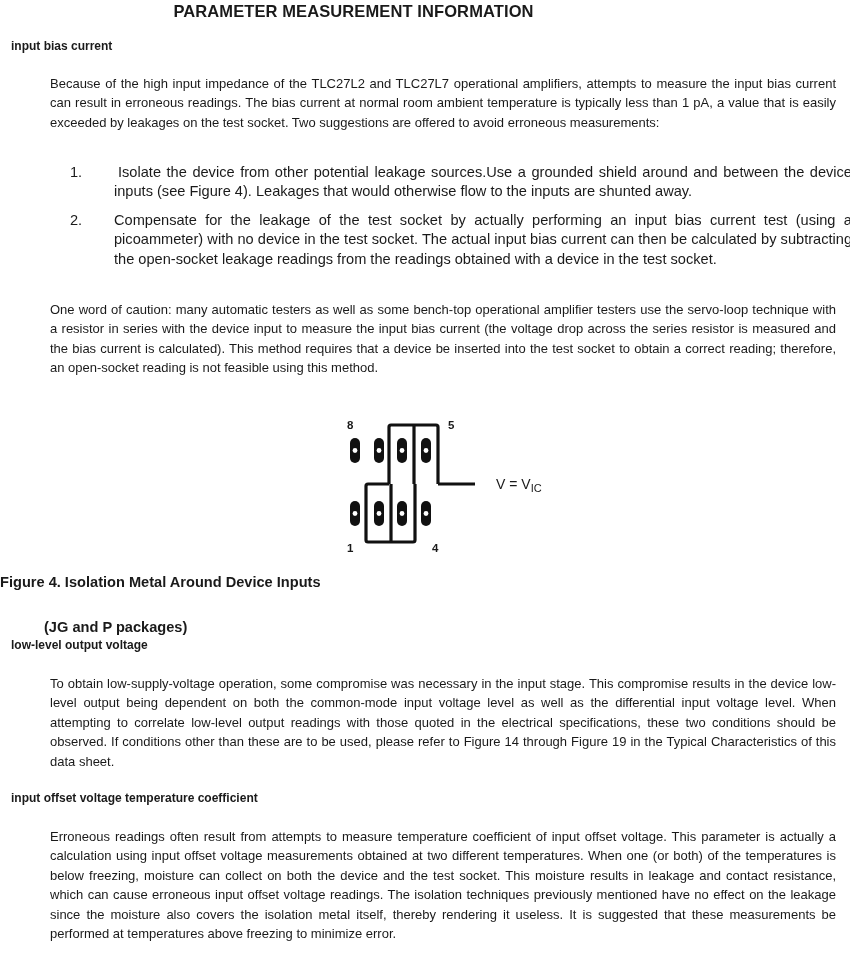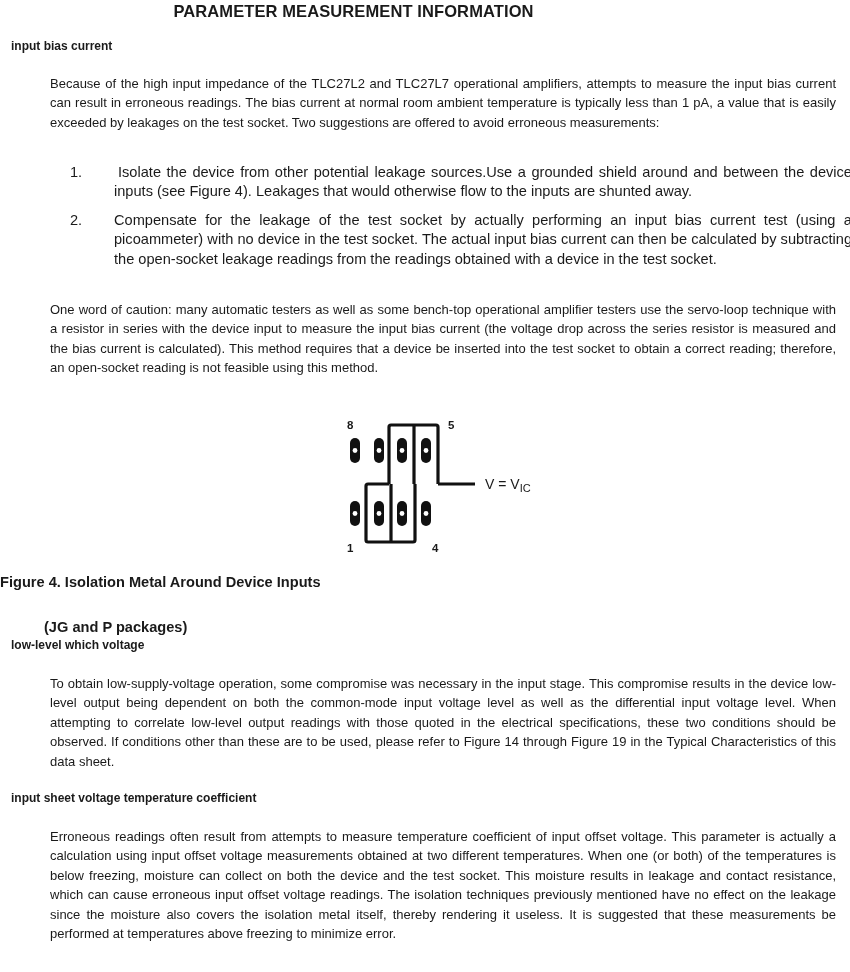--- a/index.html
+++ b/index.html
@@ -76,23 +76,23 @@
       <circle cx="25" cy="103.5" r="2.4"></circle>
         <circle cx="49" cy="103.5" r="2.4"></circle>
       <circle cx="72" cy="103.5" r="2.4"></circle>
         <circle cx="96" cy="103.5" r="2.4"></circle>
     </g>
   </svg>
   <span class="fig-label" style="left:17px; top:9px;">8</span>
   <span class="fig-label" style="left:118px; top:9px;">5</span>
   <span class="fig-label" style="left:17px; top:132px;">1</span>
   <span class="fig-label" style="left:102px; top:132px;">4</span>
-  <span class="fig-v" style="left:155px; top:66px;"><span>V = V</span><sub>IC</sub></span>
+  <span class="fig-v" style="left:166px; top:66px;"><span>V = V</span><sub>IC</sub></span>
 </div>
 
 <div class="caption" style="top:573px;">Figure 4.  Isolation Metal Around Device Inputs</div>
 <div class="caption" style="top:618px;margin-left:44px;">(JG and P packages)</div>
 
-<div class="section-heading" style="top:638px;">low-level which voltage</div>
+<div class="section-heading" style="top:638px;">low-level output voltage</div>
 <div class="para" style="top:674px;">To obtain low-supply-voltage operation, some compromise was necessary in the input stage. This compromise results in the device low-level output being dependent on both the common-mode input voltage level as well as the differential input voltage level. When attempting to correlate low-level output readings with those quoted in the electrical specifications, these two conditions should be observed. If conditions other than these are to be used, please refer to Figure 14 through Figure 19 in the Typical Characteristics of this data sheet.</div>
 
-<div class="section-heading" style="top:791px;">input sheet voltage temperature coefficient</div>
+<div class="section-heading" style="top:791px;">input offset voltage temperature coefficient</div>
 <div class="para" style="top:827px;">Erroneous readings often result from attempts to measure temperature coefficient of input offset voltage. This parameter is actually a calculation using input offset voltage measurements obtained at two different temperatures. When one (or both) of the temperatures is below freezing, moisture can collect on both the device and the test socket. This moisture results in leakage and contact resistance, which can cause erroneous input offset voltage readings. The isolation techniques previously mentioned have no effect on the leakage since the moisture also covers the isolation metal itself, thereby rendering it useless. It is suggested that these measurements be performed at temperatures above freezing to minimize error.</div>
 
 </body></html>

